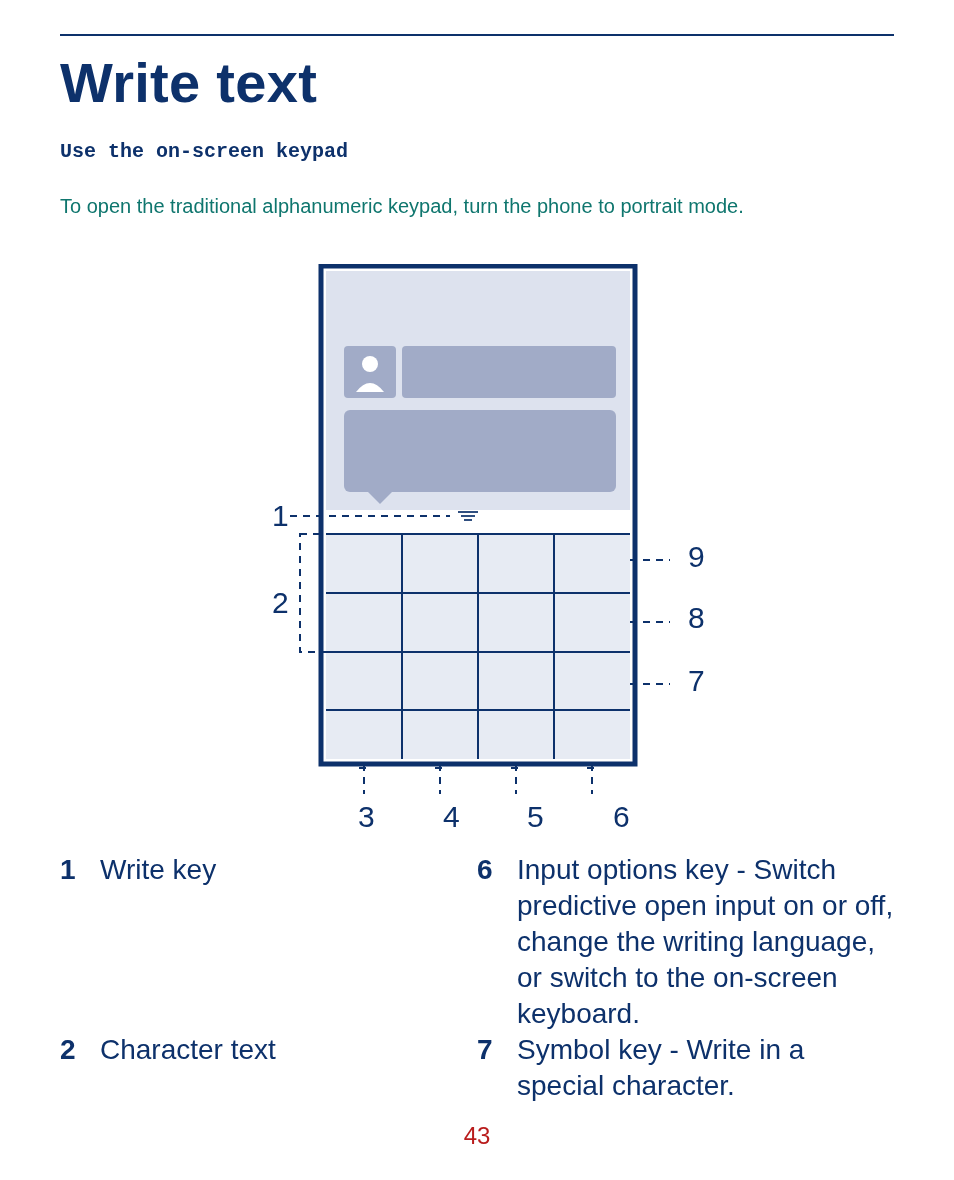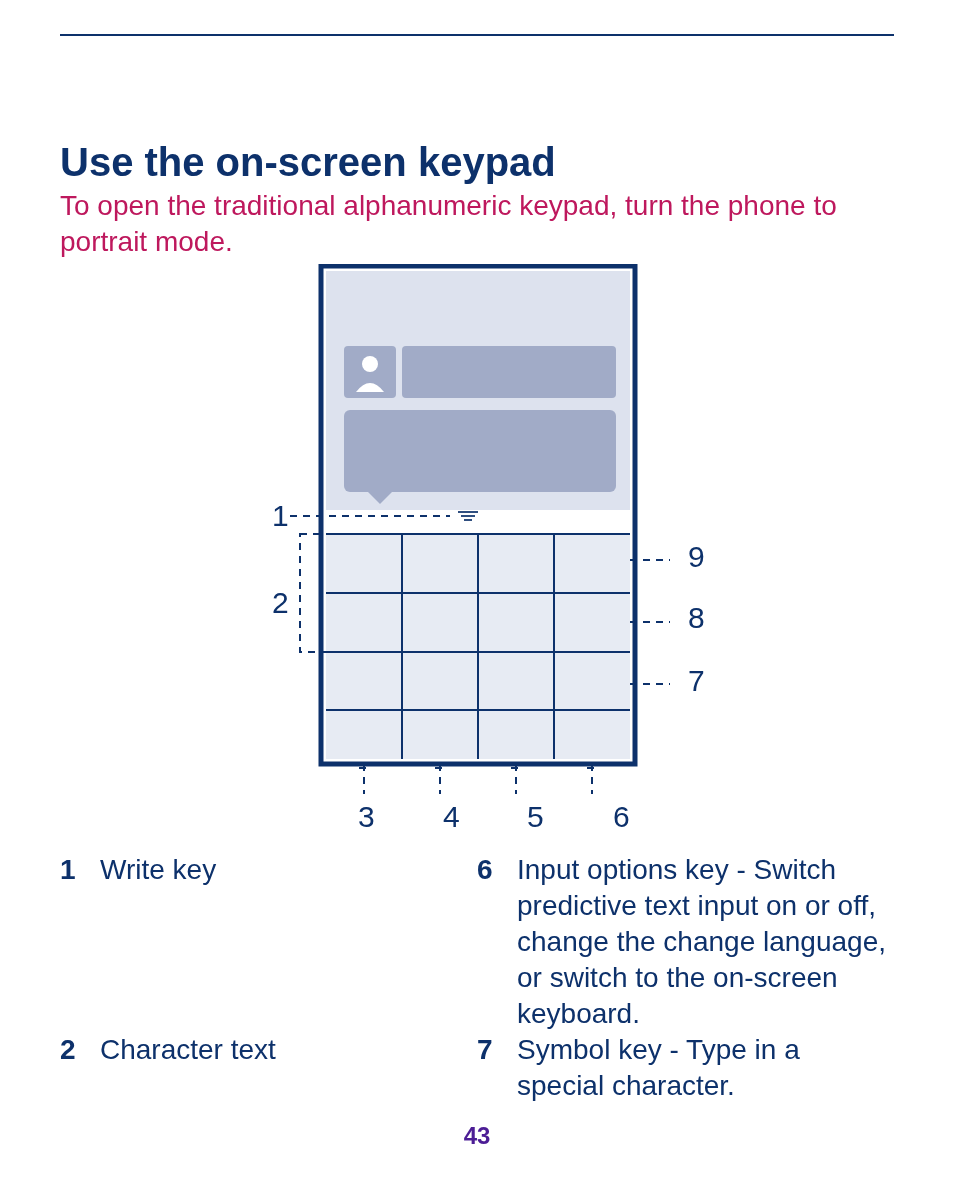--- a/index.html
+++ b/index.html
@@ -37,33 +37,34 @@
     font-size: 56px;
     font-weight: 700;
     color: #0d316b;
     letter-spacing: 0.3px;
   }
 
   .h2 {
     position: absolute;
     top: 140px;
     left: 60px;
-    font-size: 40px;
+    font-size: 20px;
     font-weight: 700;
     color: #0d316b;
+    font-family: Liberation Mono, monospace;
   }
 
   .intro {
     position: absolute;
     top: 188px;
     left: 60px;
     right: 47px;
-    font-size: 28px;
+    font-size: 20px;
     line-height: 36px;
-    color: #be185d;
+    color: #0f766e;
   }
 
   
   .diagram {
     position: absolute;
     left: 260px;
     top: 264px;
     width: 420px;
     height: 570px;
     color: #0d316b;
@@ -109,32 +110,33 @@
   }
   .legend .txt { flex: 1; }
 
   
   .pageno {
     position: absolute;
     bottom: 30px;
     left: 0;
     right: 0;
     text-align: center;
-    font-weight: 700;
+    font-weight: 400;
     font-size: 24px;
-    color: #4c1d95;
+    color: #b91c1c;
   }
 </style>
 </head>
 <body>
 
 <div class="page">
 
   <div class="top-rule"></div>
 
+  <div class="h1">Write text</div>
   <div class="h2">Use the on-screen keypad</div>
   <div class="intro">To open the traditional alphanumeric keypad, turn the phone to portrait mode.</div>
 
   <svg class="diagram" viewBox="0 0 420 570">
 
     <rect x="61" y="2" width="314" height="498" class="nofill stroke" stroke-width="5"></rect>
 
     <rect x="66" y="7" width="304" height="239" class="fill-light"></rect>
 
     <rect x="84" y="82" width="52" height="52" rx="4" class="fill-med"></rect>
@@ -199,29 +201,29 @@
   <span class="callout cn9">9</span>
 
   <div class="legend">
     <div class="row">
       <div class="col">
         <span class="num">1</span>
         <span class="txt">Write key</span>
       </div>
       <div class="col">
         <span class="num">6</span>
-        <span class="txt">Input options key - Switch predictive text input on or off, change the change language, or switch to the on-screen keyboard.</span>
+        <span class="txt">Input options key - Switch predictive open input on or off, change the writing language, or switch to the on-screen keyboard.</span>
       </div>
     </div>
     <div class="row">
       <div class="col">
         <span class="num">2</span>
         <span class="txt">Character text</span>
       </div>
       <div class="col">
         <span class="num">7</span>
-        <span class="txt">Symbol key - Type in a special character.</span>
+        <span class="txt">Symbol key - Write in a special character.</span>
       </div>
     </div>
   </div>
 
   <div class="pageno">43</div>
 </div>
 
 </body></html>

